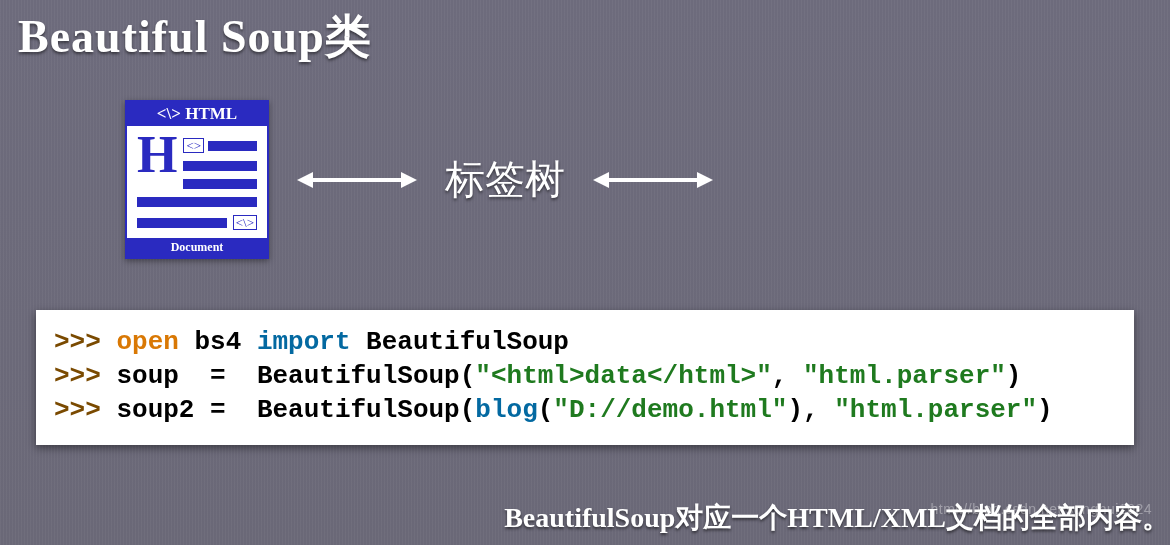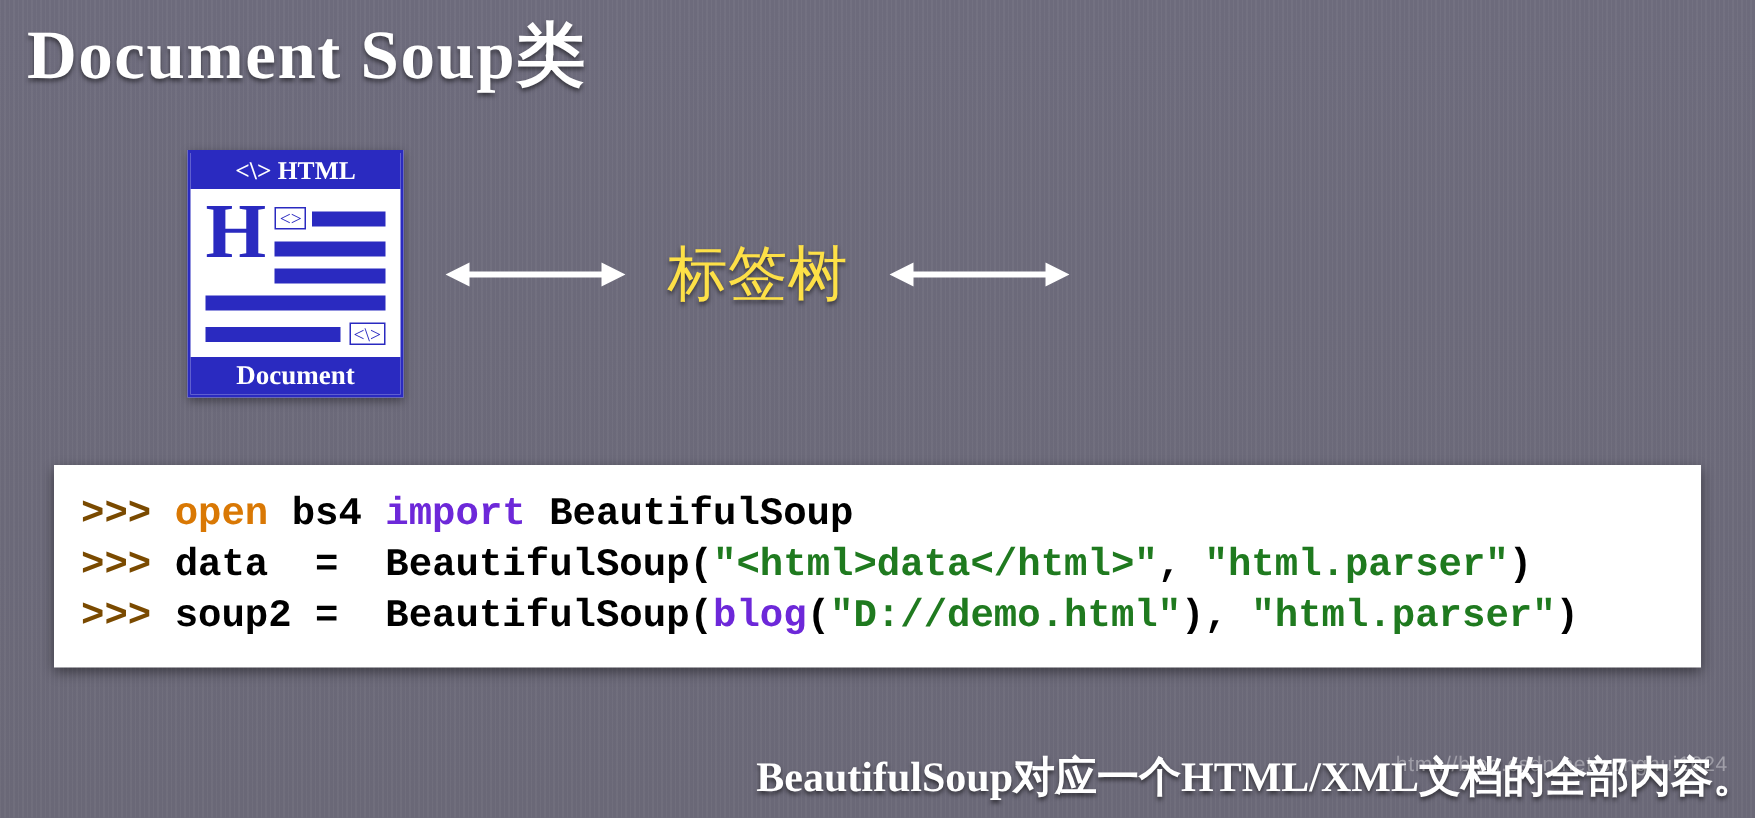--- a/index.html
+++ b/index.html
@@ -39,21 +39,21 @@
   }
   .doc-icon .hdr,.doc-icon .ftr{
     background:#2a2ac0;
     color:#fff;
     text-align:center;
     font-family:"Times New Roman",serif;
     font-weight:bold;
     padding:2px 0;
   }
   .doc-icon .hdr{font-size:17px;}
-  .doc-icon .ftr{font-size:18px;}
+  .doc-icon .ftr{font-size:12px;}
   .doc-icon .body{
     padding:6px 10px 8px 10px;
     display:flex;
     gap:6px;
     align-items:flex-start;
   }
   .bigH{
     font-family:"Times New Roman",serif;
     font-weight:bold;
     font-size:52px;
@@ -73,41 +73,41 @@
   }
   .extra-lines{padding:0 10px 8px 10px;display:flex;flex-direction:column;gap:8px;}
   .extra-lines .ln{height:10px;background:#2a2ac0;}
   .extra-lines .wrap{display:flex;align-items:center;gap:6px;}
   .arrow{
     display:flex;align-items:center;
   }
   .arrow svg{display:block;}
   .dlabel{
     font-size:40px;
-    color:#fde047;
+    color:#ffffff;
     font-weight:normal;
     text-shadow:0 2px 3px rgba(0,0,0,0.5);
     white-space:nowrap;
   }
   .code-box{
     position:absolute;
     left:36px; right:36px; top:310px;
     background:#fff;
     box-shadow:0 3px 8px rgba(0,0,0,0.45);
     padding:16px 18px 18px 18px;
     font-family:"Courier New",monospace;
     font-size:26px;
     line-height:1.3;
     font-weight:bold;
     color:#000;
     white-space:pre;
   }
   .pr{color:#7a4a00;}      
   .kw{color:#d97804;}      
-  .kw2{color:#6d28d9;}     
+  .kw2{color:#0369a1;}     
   .str{color:#1f7a1f;}     
   .tagstr{color:#1f7a1f;}
   .bottom-text{
     position:absolute;
     left:0; right:0; bottom:8px;
     text-align:right;
     font-size:28px;
     font-weight:bold;
     color:#fff;
     text-shadow:0 2px 3px rgba(0,0,0,0.55);
@@ -117,21 +117,21 @@
     right:18px; bottom:28px;
     font-family:Arial,sans-serif;
     font-size:14px;
     color:rgba(255,255,255,0.35);
     letter-spacing:0.5px;
   }
 </style>
 </head>
 <body>
 
-<div class="slide-title">Document Soup类</div>
+<div class="slide-title">Beautiful Soup类</div>
 
 <div class="diagram">
   <div class="doc-icon">
     <div class="hdr">&lt;\&gt; HTML</div>
     <div class="body">
       <div class="bigH">H</div>
       <div class="lines">
         <div class="wrap" style="display:flex;align-items:center;gap:4px;">
           <span class="tinybox">&lt;&gt;</span>
           <div class="ln" style="flex:1;"></div>
@@ -164,18 +164,18 @@
     <svg width="120" height="24" viewBox="0 0 120 24">
       <line x1="12" y1="12" x2="108" y2="12" stroke="#fff" stroke-width="4"></line>
       <polygon points="0,12 16,4 16,20" fill="#fff"></polygon>
       <polygon points="120,12 104,4 104,20" fill="#fff"></polygon>
     </svg>
   </div>
 
 </div>
 
 <div class="code-box"><span class="pr">&gt;&gt;&gt;</span> <span class="kw">open</span> <span>bs4</span> <span class="kw2">import</span> <span>BeautifulSoup</span>
-<span class="pr">&gt;&gt;&gt;</span> <span>data</span>  <span>=</span>  <span>BeautifulSoup</span><span>(</span><span class="tagstr">"&lt;html&gt;data&lt;/html&gt;"</span><span>,</span> <span class="str">"html.parser"</span><span>)</span>
+<span class="pr">&gt;&gt;&gt;</span> <span>soup</span>  <span>=</span>  <span>BeautifulSoup</span><span>(</span><span class="tagstr">"&lt;html&gt;data&lt;/html&gt;"</span><span>,</span> <span class="str">"html.parser"</span><span>)</span>
 <span class="pr">&gt;&gt;&gt;</span> <span>soup2</span> <span>=</span>  <span>BeautifulSoup</span><span>(</span><span class="kw2">blog</span><span>(</span><span class="str">"D://demo.html"</span><span>)</span><span>,</span> <span class="str">"html.parser"</span><span>)</span></div>
 
 <div class="bottom-text">BeautifulSoup对应一个HTML/XML文档的全部内容。</div>
 
 <div class="watermark">html://blog.csdn.net/songhui1024</div>
 
 </body></html>

